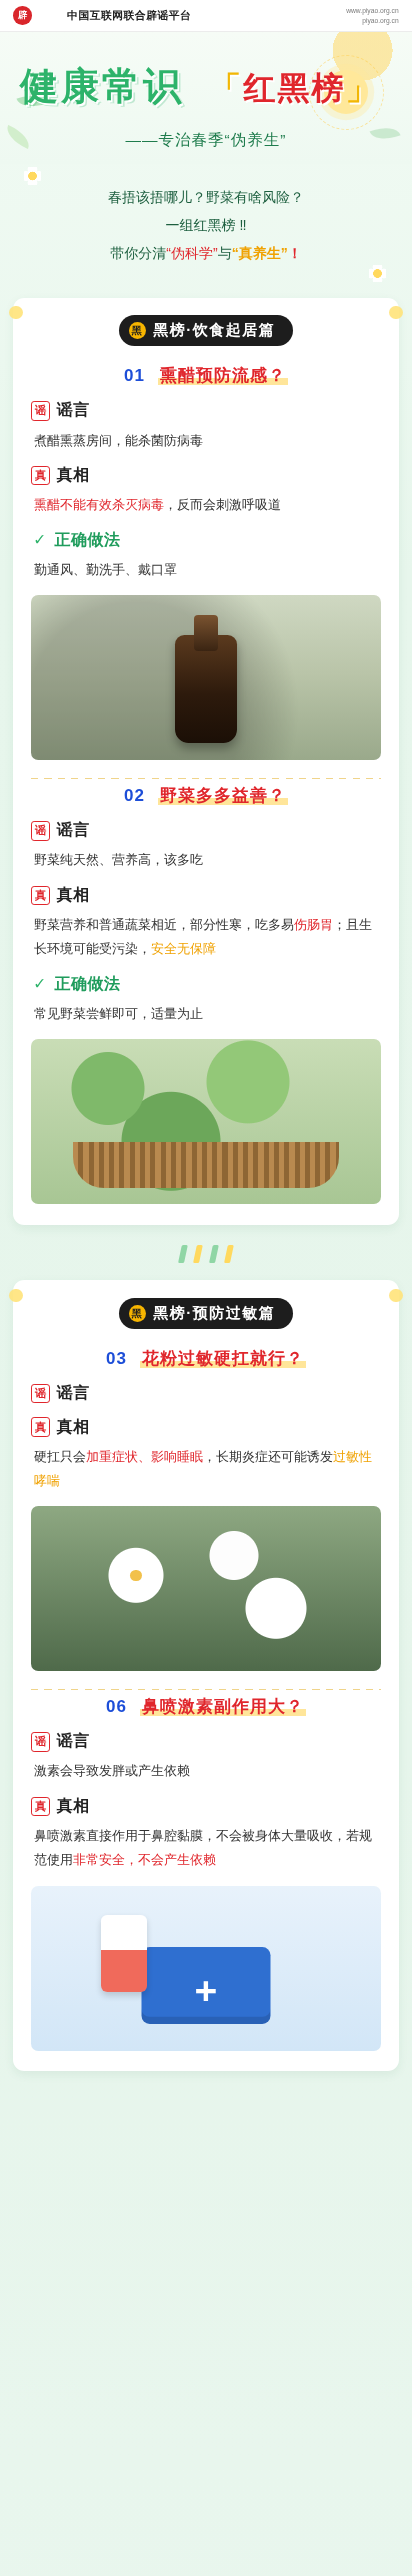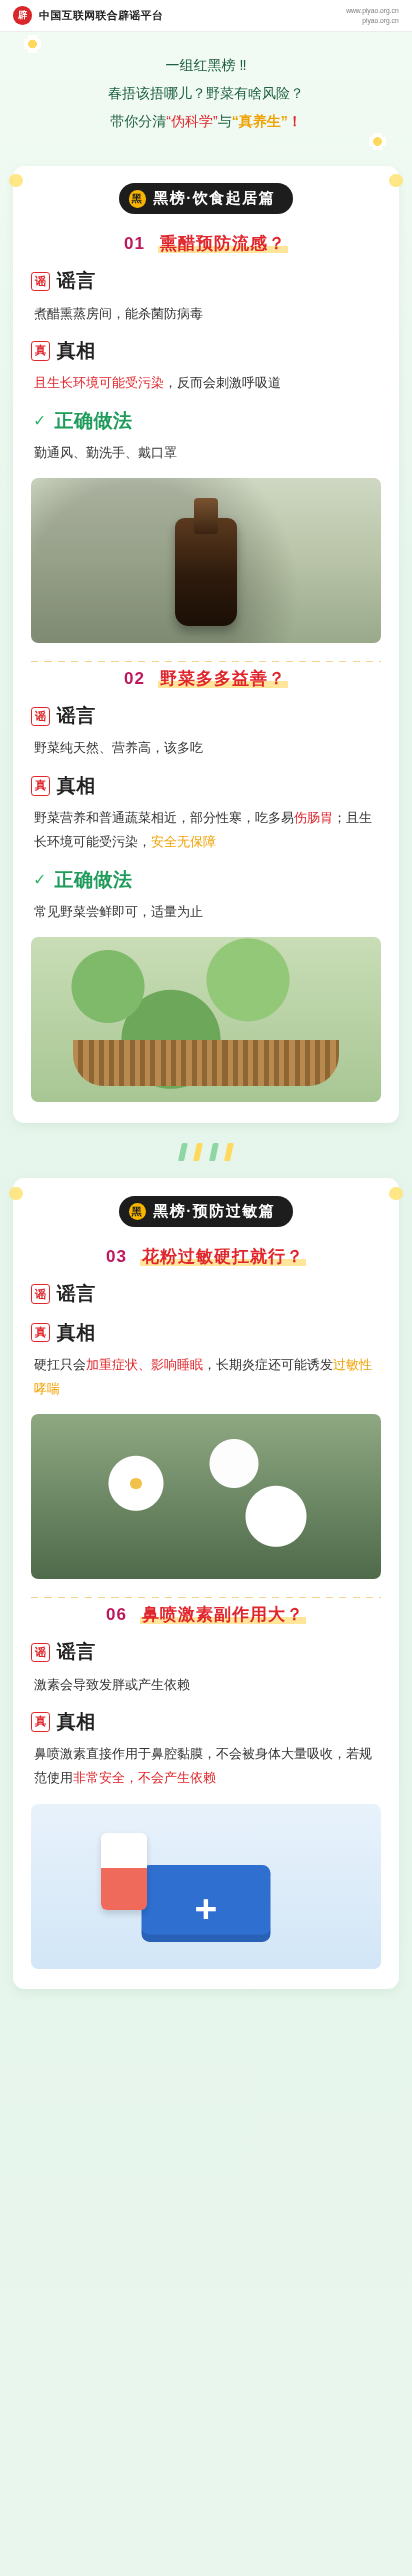--- a/index.html
+++ b/index.html
@@ -37,20 +37,21 @@
     color: #fff;
     display: flex; align-items: center; justify-content: center;
     font-size: 9.3px; font-weight: bold;
     flex: 0 0 auto;
   }
   .topbar .logo-text {
     font-size: 10.8px;
     color: #222;
     letter-spacing: 0.5px;
     font-weight: bold;
+    margin-left: 28px;
   }
   .topbar .site-url {
     margin-left: auto;
     text-align: right;
     font-size: 6.7px;
     color: #7b7b7b;
     line-height: 1.35;
   }
 
   
@@ -208,21 +209,21 @@
 
   .qtitle {
     text-align: center;
     font-size: 17px;
     font-weight: bold;
     color: #e0262c;
     letter-spacing: 1px;
     margin: 5.2px 0 13.4px;
   }
   .qtitle .num {
-    color: #be185d;
+    color: #1d4ed8;
     margin-right: 13px;
   }
   .qtitle .u {
     background: linear-gradient(180deg, transparent 62%, rgba(255,221,120,.75) 62%);
     padding: 0 2.1px;
   }
 
   .block { padding: 0 17.5px; }
   .blk-head {
     display: flex;
@@ -240,21 +241,21 @@
     flex: 0 0 auto;
   }
   .blk-head .tag-check {
     width: 17.5px; height: 17.5px;
     color: #2db36a;
     font-size: 15.5px; font-weight: bold;
     display: flex; align-items: center; justify-content: center;
     flex: 0 0 auto;
   }
   .blk-head .blk-label {
-    font-size: 19px;
+    font-size: 16px;
     font-weight: bold;
     color: #222;
     letter-spacing: 0.5px;
   }
   .blk-head .blk-label.green { color: #1f9c5c; font-family: Liberation Mono, monospace; }
   .blk-body {
     font-size: 13px;
     line-height: 1.85;
     color: #333;
     padding-left: 3.1px;
@@ -386,26 +387,39 @@
 
   <div class="topbar">
     <div class="logo-mark">辟</div>
     <div class="logo-text">中国互联网联合辟谣平台</div>
     <div class="site-url">
       <div>www.piyao.org.cn</div>
       <div>piyao.org.cn</div>
     </div>
   </div>
 
+  <div class="hero">
+    <div class="sun"></div>
+    <div class="leaf l1"></div>
+    <div class="leaf l2"></div>
+    <div class="leaf l3"></div>
+    <div class="hero-title">健康常识</div>
+    <div class="hero-sub-wrap">
+      <div class="hero-sub">
+        <span class="brk">「</span><span>红黑榜</span><span class="brk">」</span>
+      </div>
+    </div>
+    <div class="hero-tag">——专治春季“伪养生”</div>
+  </div>
 
   <div class="intro">
     <div class="flower f1"></div>
     <div class="flower f2"></div>
+    <div>春捂该捂哪儿？野菜有啥风险？</div>
     <div><span>一组红黑榜 ‼</span></div>
-    <div>春捂该捂哪儿？野菜有啥风险？</div>
     <div>
       <span>带你分清</span><span class="hl-red">“伪科学”</span><span>与</span><span class="hl-yellow">“真养生”</span><span class="mark">！</span>
     </div>
   </div>
 
   <div class="card">
     <div class="card-header">
       <div class="pill">
         <span class="badge-circle">黑</span>
         <span>黑榜·饮食起居篇</span>
@@ -420,21 +434,21 @@
         <span class="tag-sq">谣</span>
         <span class="blk-label">谣言</span>
       </div>
       <div class="blk-body">煮醋熏蒸房间，能杀菌防病毒</div>
 
       <div class="blk-head">
         <span class="tag-sq">真</span>
         <span class="blk-label">真相</span>
       </div>
       <div class="blk-body">
-        <span class="red">且生长环境可能受污染</span><span>，反而会刺激呼吸道</span>
+        <span class="red">熏醋不能有效杀灭病毒</span><span>，反而会刺激呼吸道</span>
       </div>
 
       <div class="blk-head">
         <span class="tag-check">✓</span>
         <span class="blk-label green">正确做法</span>
       </div>
       <div class="blk-body">勤通风、勤洗手、戴口罩</div>
     </div>
     <div class="photo photo-vinegar"></div>
 

